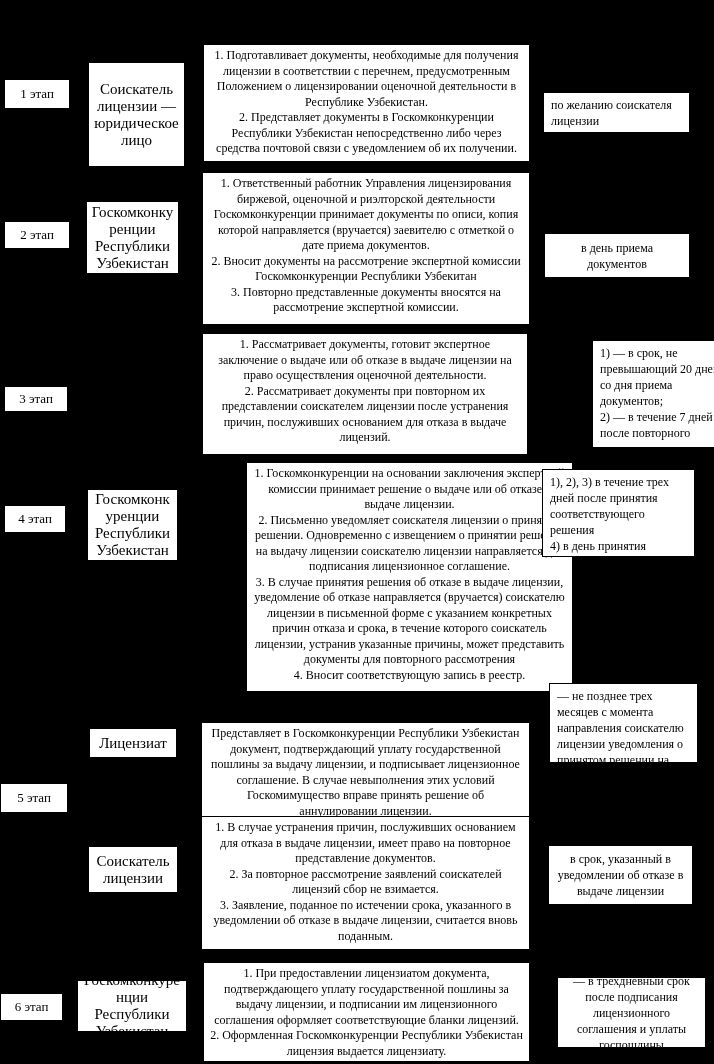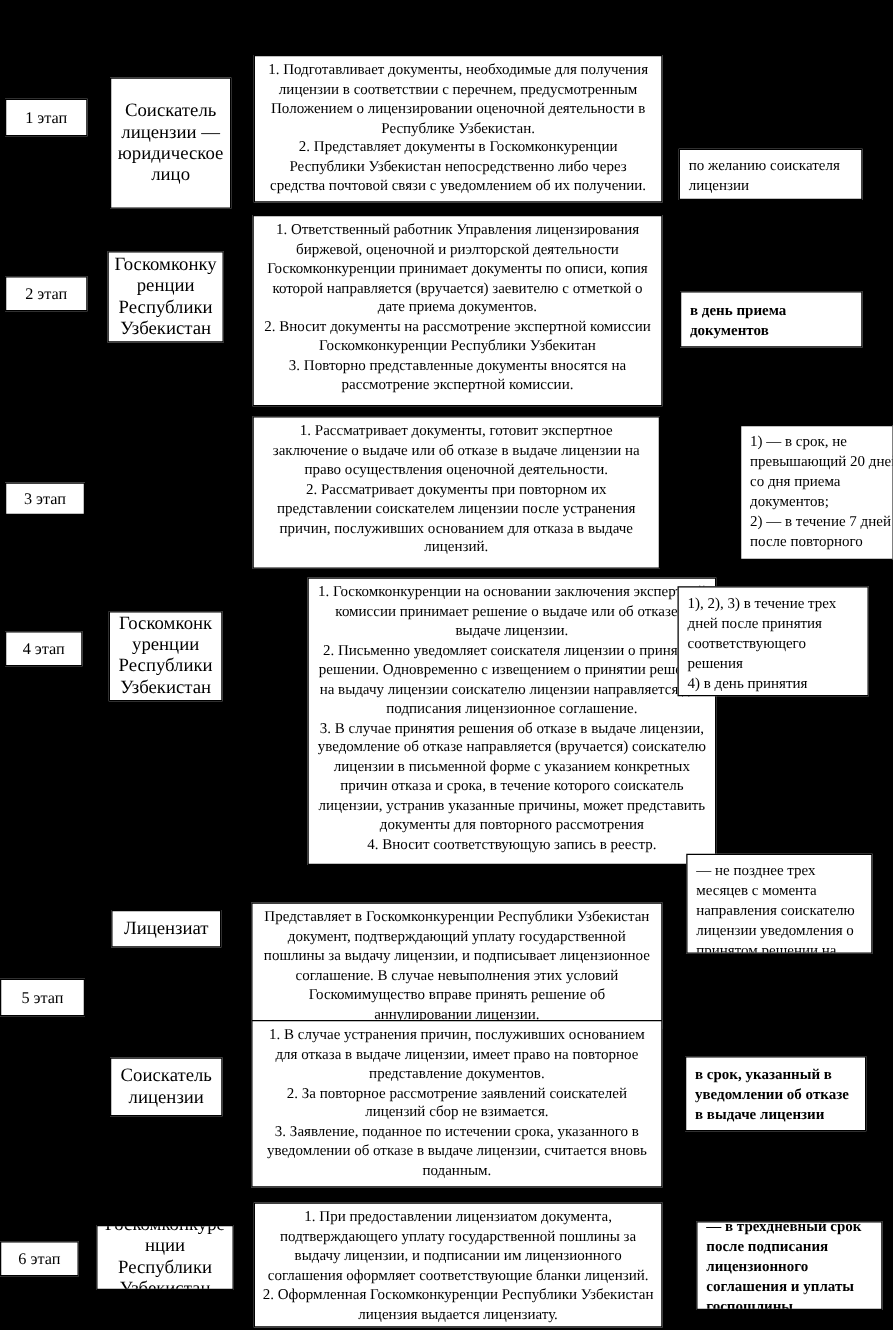--- a/index.html
+++ b/index.html
@@ -23,22 +23,21 @@
   .main {
     font-size:12px; line-height:15.5px; padding:3px 6px 2px 6px;
     white-space:pre-line; text-align:center;
   }
   .note {
     font-size:12px; line-height:16px; padding:4px 7px;
     white-space:pre-line; text-align:left;
   }
   .note.center {
     display:flex; align-items:center; justify-content:center;
-    text-align:left;
-    font-weight:bold;
+    text-align:center;
   }
   
   .s1 { left:4px;  top:79px;  width:66px; height:30px; }
   .s2 { left:4px;  top:221px; width:66px; height:28px; }
   .s3 { left:4px;  top:386px; width:64px; height:26px; }
   .s4 { left:4px;  top:505px; width:62px; height:28px; }
   .s5 { left:0px;  top:783px; width:68px; height:30px; }
   .s6 { left:0px;  top:993px; width:63px; height:28px; }
   
   .e1 { left:88px; top:62px;  width:97px;  height:105px; }
@@ -50,21 +49,21 @@
   .e7 { left:77px; top:980px; width:110px; height:52px; }
   
   .m1 { left:203px; top:44px;  width:327px; height:118px; }
   .m2 { left:202px; top:172px; width:328px; height:153px; }
   .m3 { left:202px; top:333px; width:326px; height:122px; }
   .m4 { left:203px; top:462px; width:327px; height:230px;margin-left:43px; }
   .m5 { left:201px; top:722px; width:329px; height:101px; }
   .m6 { left:201px; top:816px; width:329px; height:134px; }
   .m7 { left:203px; top:962px; width:327px; height:100px; }
   
-  .n1 { left:543px; top:92px;  width:147px; height:41px;margin-top:27px; }
+  .n1 { left:543px; top:92px;  width:147px; height:41px; }
   .n2 { left:544px; top:233px; width:146px; height:45px; }
   .n3 { left:548px; top:340px; width:147px; height:108px;margin-left:44px; }
   .n4 { left:542px; top:469px; width:153px; height:88px; }
   .n5 { left:549px; top:683px; width:149px; height:80px; }
   .n6 { left:548px; top:845px; width:145px; height:60px; }
   .n7 { left:557px; top:977px; width:149px; height:71px; }
 </style>
 </head>
 <body>
 

